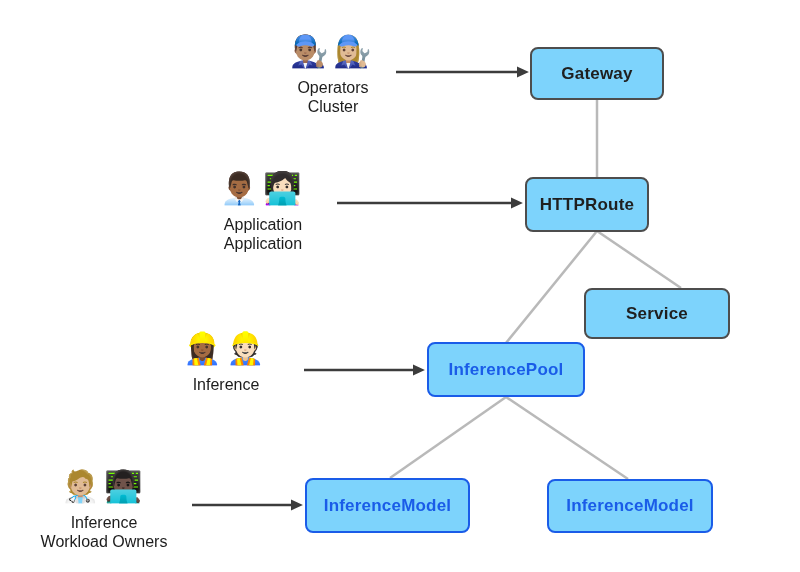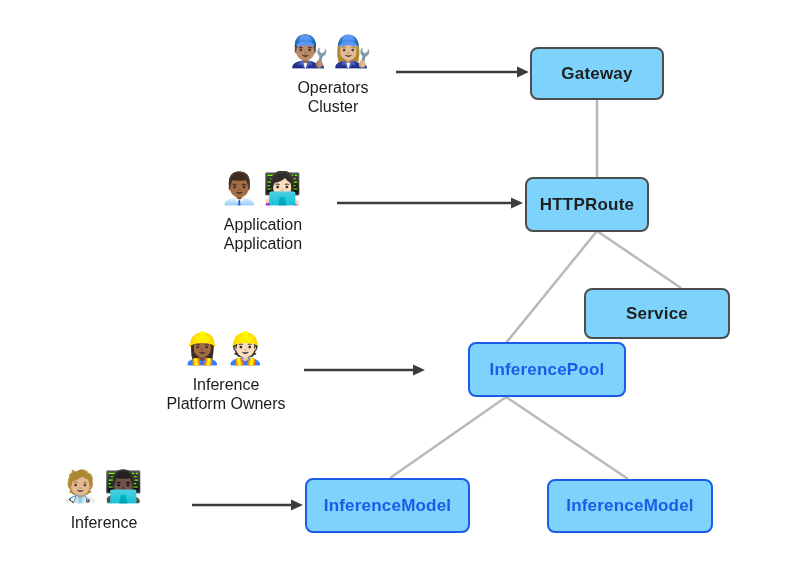--- a/index.html
+++ b/index.html
@@ -31,21 +31,21 @@
     border-radius:8px;
     background:#7dd3fc;
     font-weight:700;font-size:17px;
     color:var(--node_text);
     letter-spacing:0.2px;
   }
   .node.extension{border-color:var(--accent);color:var(--accent);}
   #node-gateway{left:530px;top:47px;width:134px;height:53px;}
   #node-httproute{left:525px;top:177px;width:124px;height:55px;}
   #node-service{left:584px;top:288px;width:146px;height:51px;}
-  #node-inferencepool{left:427px;top:342px;width:158px;height:55px;margin-left:41px;}
+  #node-inferencepool{left:427px;top:342px;width:158px;height:55px;}
   #node-inferencemodel-left{left:305px;top:478px;width:165px;height:55px;}
   #node-inferencemodel-right{left:547px;top:479px;width:166px;height:54px;}
   .persona{position:absolute;width:170px;text-align:center;}
   .persona .emojis{font-size:31px;line-height:38px;letter-spacing:4px;white-space:nowrap;}
   .persona .plabel{margin-top:7px;font-size:16px;line-height:19px;color:var(--label_text);}
   #persona-cluster-operators{left:248px;top:33px;}
   #persona-application-developers{left:178px;top:170px;}
   #persona-inference-platform-owners{left:141px;top:330px;}
   #persona-inference-workload-owners{left:19px;top:468px;}
 </style>
@@ -86,28 +86,28 @@
     <div class="plabel">
       <div>Application</div>
       <div>Application</div>
     </div>
   </div>
 
   <div class="persona" id="persona-inference-platform-owners">
     <div class="emojis"><span>👷🏾‍♀️</span><span>👷🏻</span></div>
     <div class="plabel">
       <div>Inference</div>
-      <div>Platform Owners</div>
     </div>
   </div>
 
   <div class="persona" id="persona-inference-workload-owners">
     <div class="emojis"><span>🧑🏼‍⚕️</span><span>👨🏿‍💻</span></div>
     <div class="plabel">
       <div>Inference</div>
+      <div>Workload Owners</div>
     </div>
   </div>
 
   <div class="node core" id="node-gateway">
     <span>Gateway</span>
   </div>
 
   <div class="node core" id="node-httproute">
     <span>HTTPRoute</span>
   </div>

